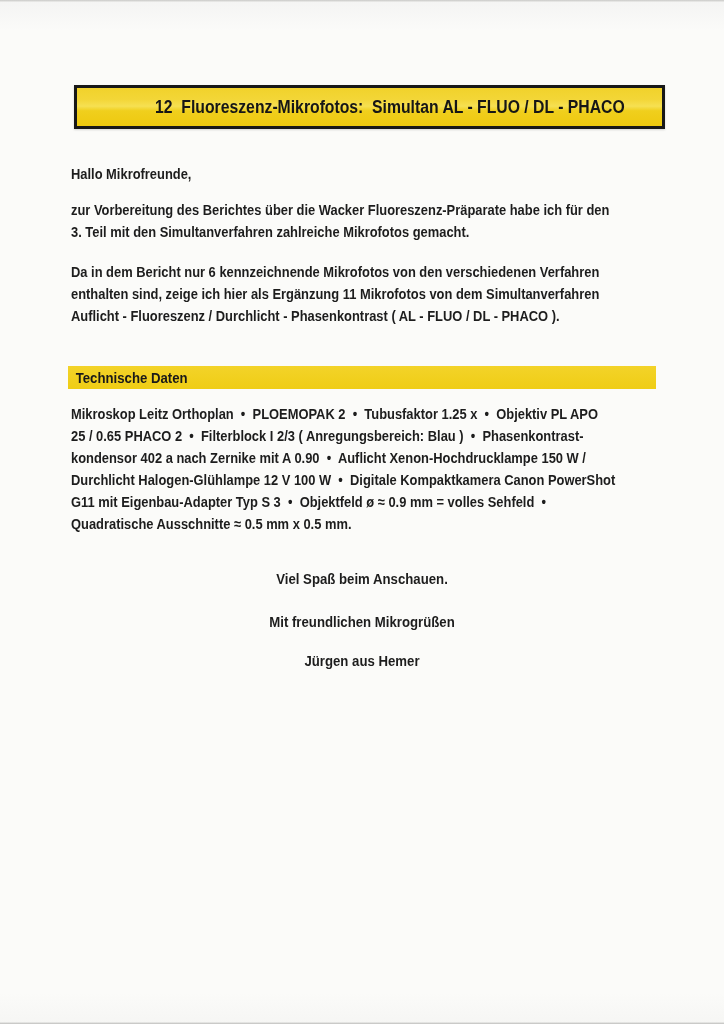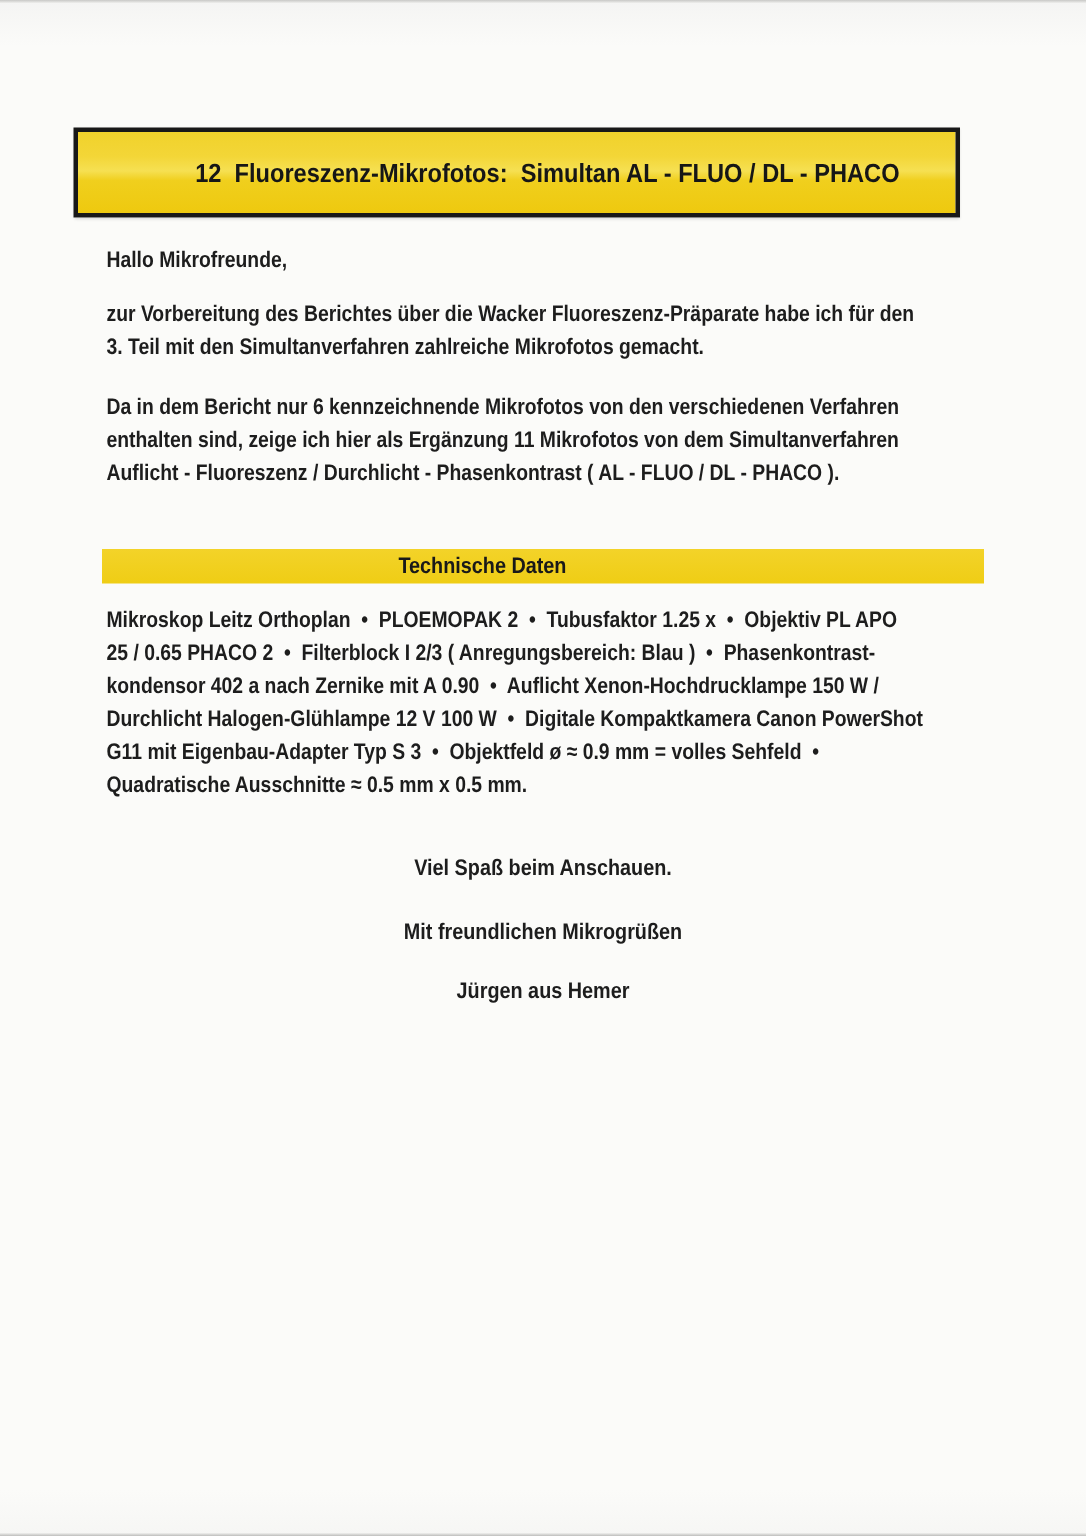--- a/index.html
+++ b/index.html
@@ -18,22 +18,22 @@
   .scan-edge-top {
     position: absolute; top: 0; left: 0; right: 0; height: 2px;
     background: linear-gradient(180deg, #c8c8c6, #efefed);
   }
   .scan-edge-bottom {
     position: absolute; bottom: 0; left: 0; right: 0; height: 2px;
     background: linear-gradient(0deg, #bdbdbb, #f0f0ee);
   }
   .title-banner {
     position: absolute;
-    left: 49px; top: 85px;
-    width: 591px; height: 60px;
+    left: 74px; top: 85px;
+    width: 591px; height: 44px;
     border: 3px solid #181818;
     background: linear-gradient(180deg, #f1d22b 0%, #f3d637 30%, #f6e052 48%, #f0cf1d 60%, #eec90f 100%);
     display: flex; align-items: center; justify-content: center;
     box-shadow: 0 1px 2px rgba(0,0,0,0.15);
     padding-left: 40px;
   }
   .title-text {
     font-size: 17.5px;
     white-space: pre;
     transform: scaleX(0.9);
@@ -50,21 +50,21 @@
   }
   .greeting { top: 163px; }
   .para-1 { top: 199px; }
   .para-2 { top: 261px; }
   .tech    { top: 403px; }
   .section-bar {
     position: absolute;
     left: 68px; top: 366px;
     width: 588px; height: 23px;
     background: linear-gradient(180deg, #f3d329, #efcd15);
-    display: flex; align-items: center; justify-content: center;
+    display: flex; align-items: center; justify-content: flex-start;
     padding-right: 80px;
   }
   .section-label {
     font-size: 15px;
     white-space: pre;
     transform: scaleX(0.88);
     color: #191919;
   }
   .center-line {
     position: absolute;

